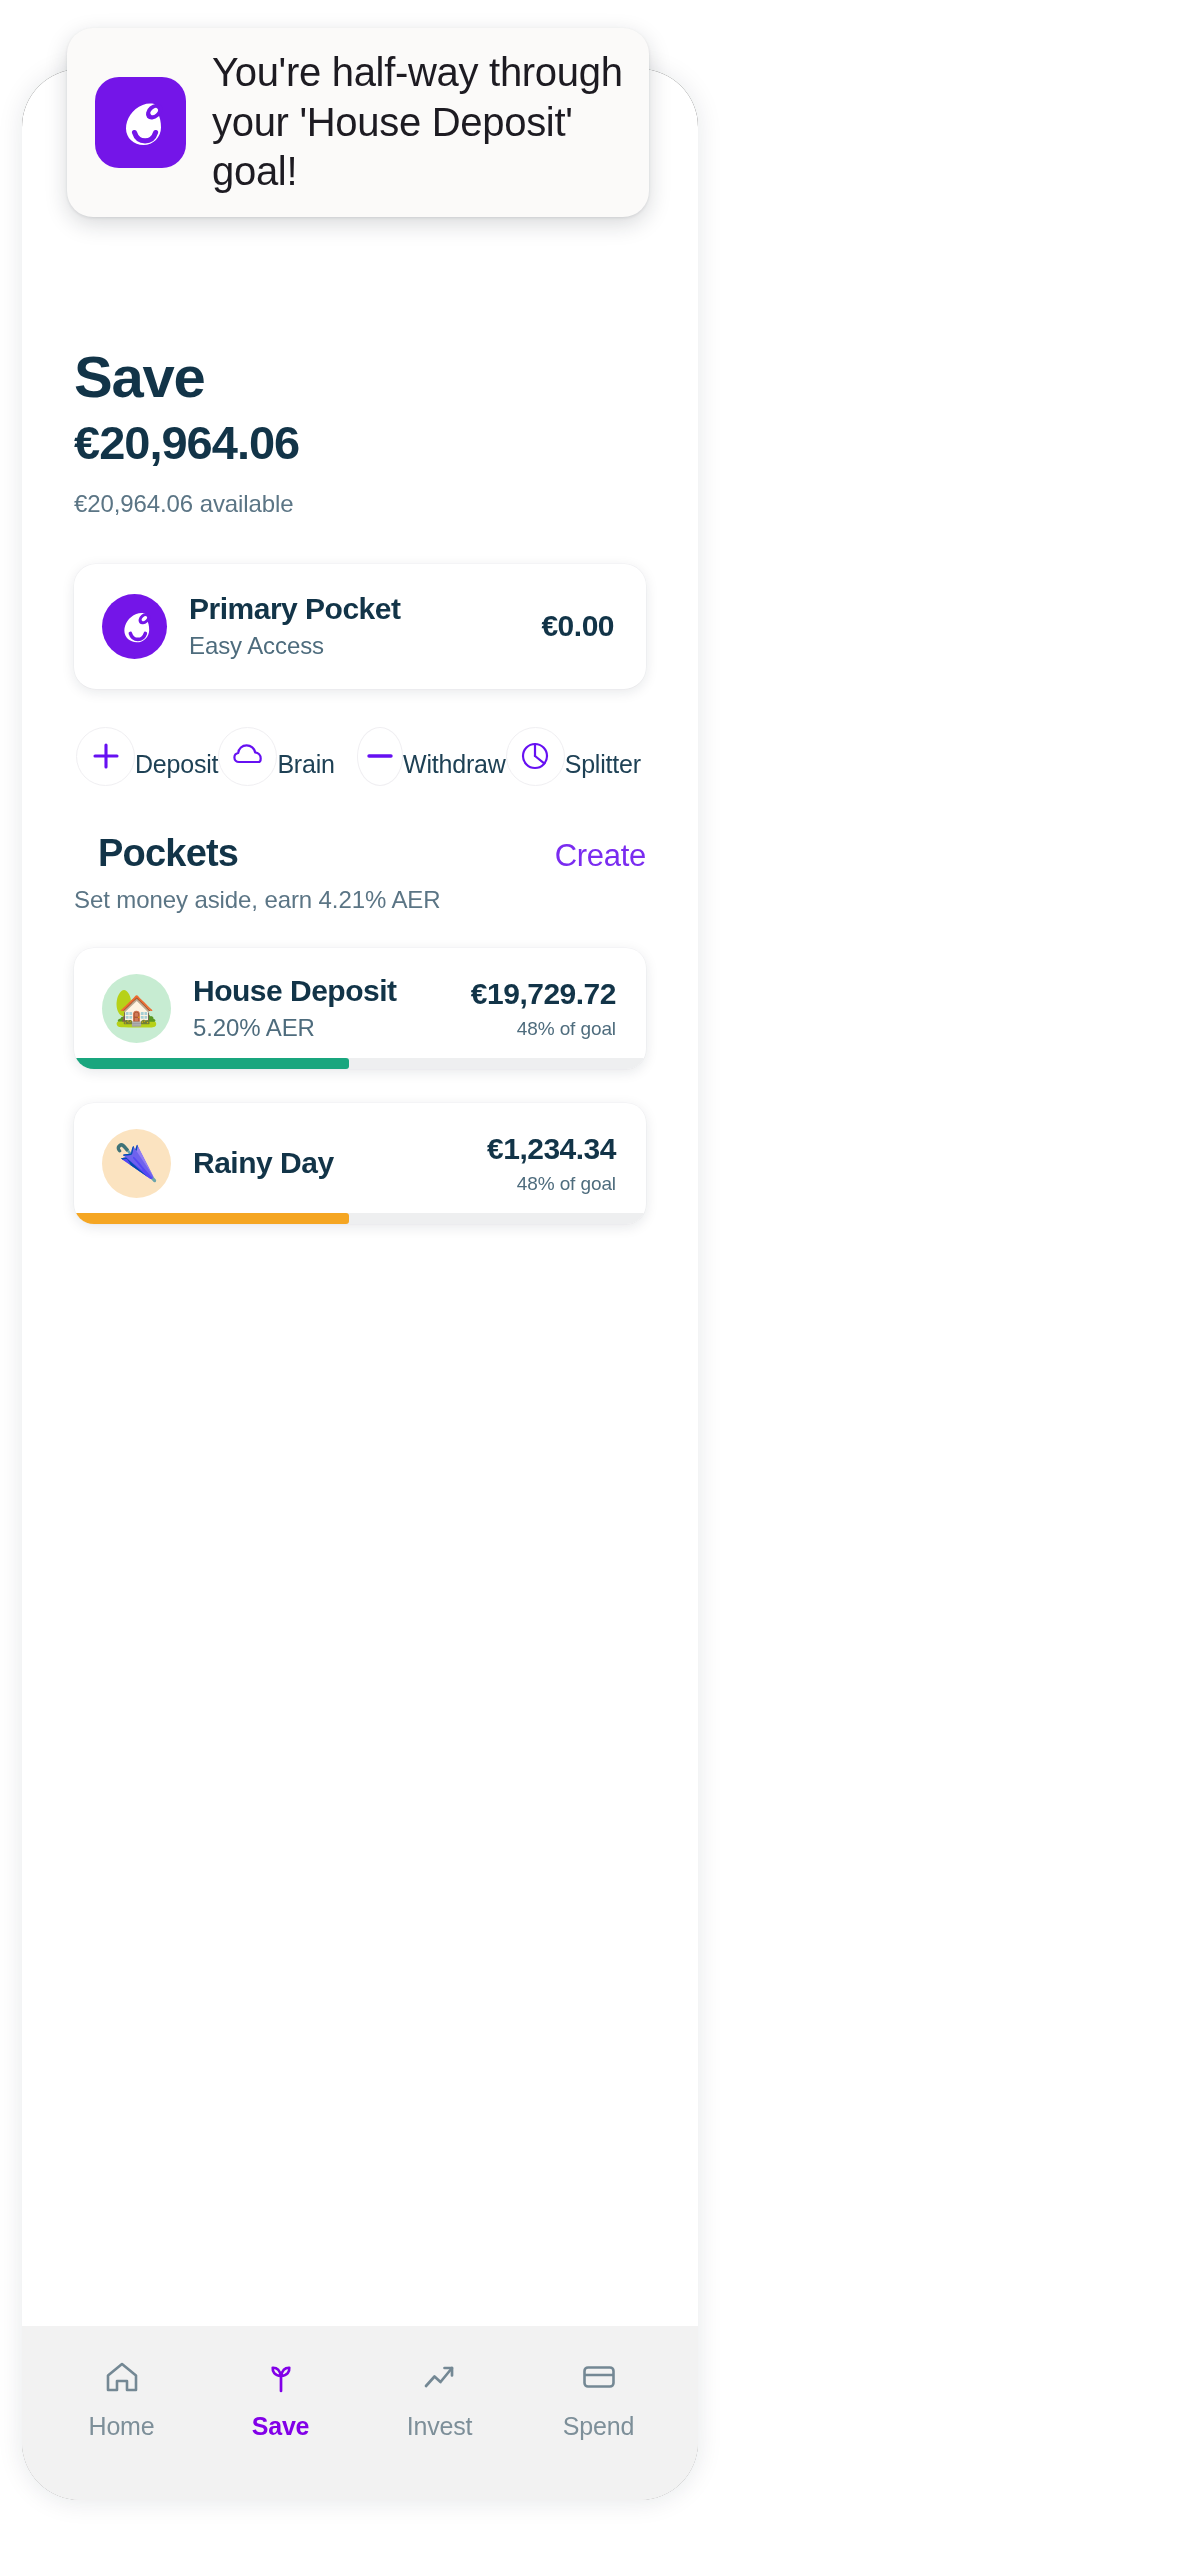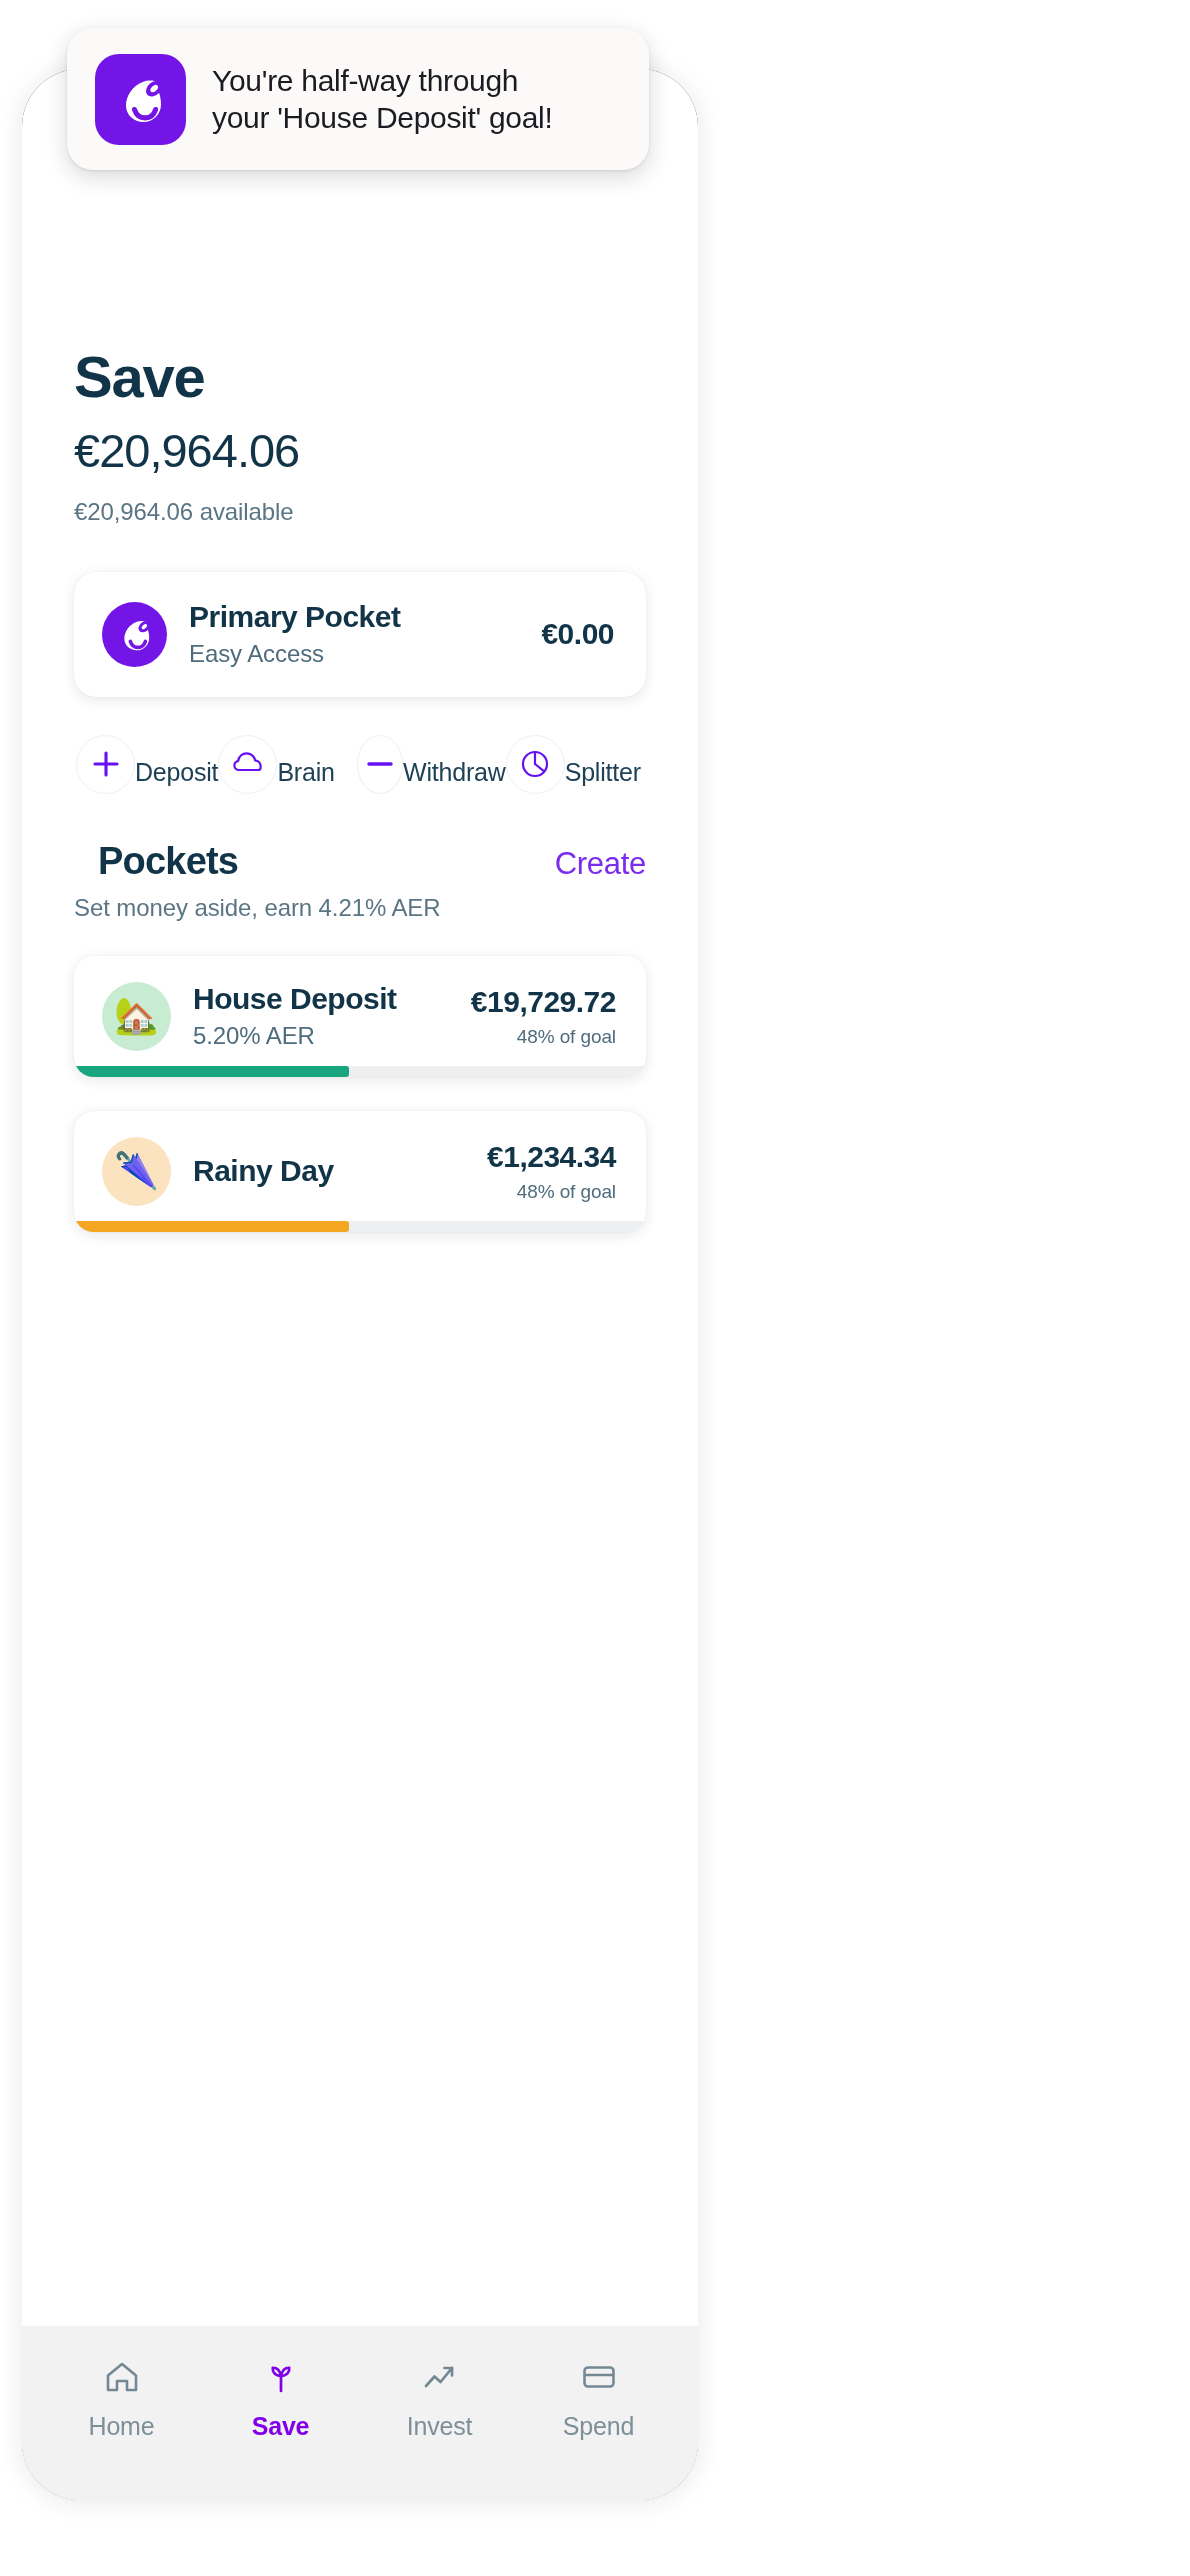--- a/index.html
+++ b/index.html
@@ -63,40 +63,40 @@
     z-index: 40;
   }
   .notif-icon {
     width: 91px; height: 91px;
     flex: 0 0 91px;
     background: #7415e8;
     border-radius: 24px;
     display: flex; align-items: center; justify-content: center;
   }
   .notif-text {
-    font-size: 30px;
+    font-size: 40px;
     line-height: 1.24;
     color: #1d1b22;
     letter-spacing: -0.3px;
     font-weight: 400;
   }
 
   
   .save-title {
     margin-top: 278px;
     font-size: 58px;
     font-weight: 700;
     letter-spacing: -1.2px;
     color: #123448;
     line-height: 1.02;
   }
   .balance {
-    margin-top: 20px;
+    margin-top: 12px;
     font-size: 47px;
-    font-weight: 400;
+    font-weight: 700;
     letter-spacing: -1px;
     color: #123448;
     line-height: 1.05;
   }
   .available {
     margin-top: 22px;
     font-size: 24px;
     color: #5b7585;
     font-weight: 400;
     letter-spacing: -0.1px;

